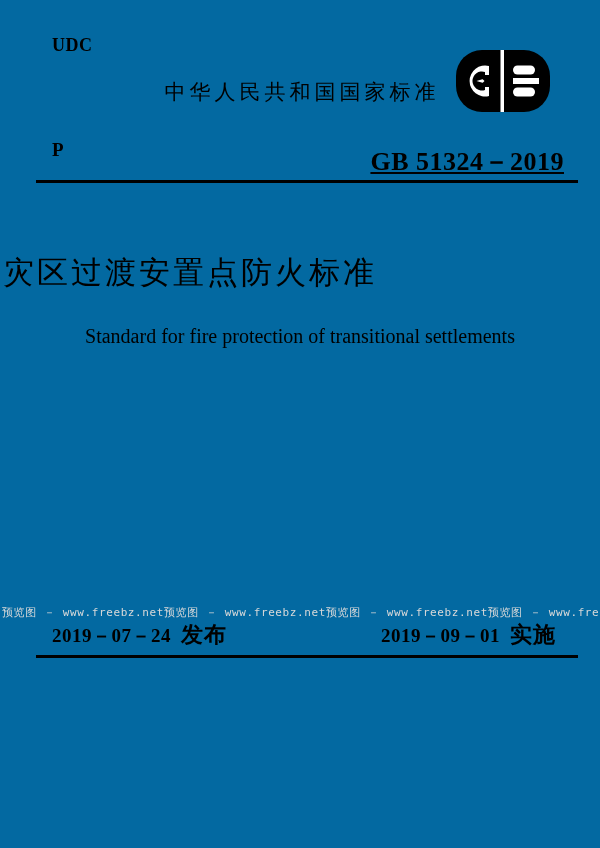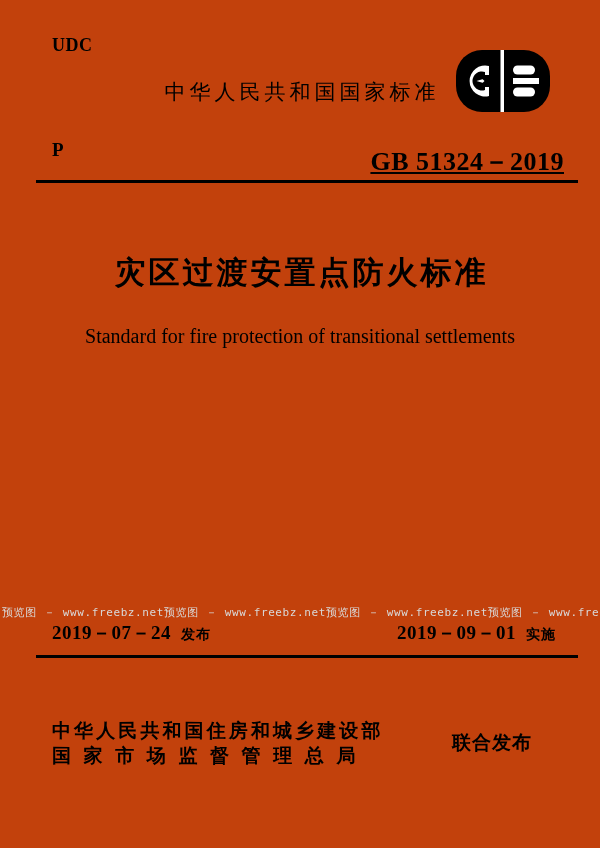--- a/index.html
+++ b/index.html
@@ -12,21 +12,21 @@
     height: 848px;
     position: relative;
     overflow: hidden;
     font-family: "Liberation Serif", "DejaVu Serif", serif;
     color: #000000;
   }
 
   .page {
     position: absolute;
     inset: 0;
-    background: #c2410c;
+    background: #0369a1;
     padding-left: 40px;
   }
 
   
   .udc {
     position: absolute;
     left: 52px;
     top: 35px;
     font-family: "Liberation Serif", serif;
     font-weight: bold;
@@ -85,26 +85,24 @@
   }
   .rule-top { top: 180px; }
   .rule-bottom { top: 655px; }
 
   
   .title-cn {
     position: absolute;
     left: 0;
     right: 0;
     top: 252px;
-    text-align: center;
     font-family: "Liberation Serif", "DejaVu Serif", serif;
     font-size: 31px;
     letter-spacing: 3px;
     padding-left: 3px;
-    font-weight: bold;
   }
 
   .title-en {
     position: absolute;
     left: 0;
     right: 0;
     top: 312px;
     text-align: center;
     font-family: "Liberation Serif", serif;
     font-size: 20px;
@@ -145,21 +143,21 @@
     font-weight: bold;
   }
   .date-item {
     font-family: "Liberation Serif", serif;
     font-size: 19px;
     letter-spacing: 0.5px;
     white-space: nowrap;
   }
   .date-item .cn {
     font-family: "Liberation Sans", sans-serif;
-    font-size: 14px;
+    font-size: 22px;
     margin-left: 10px;
     letter-spacing: 1px;
   }
 
   
   .publisher {
     position: absolute;
     left: 52px;
     top: 718px;
     width: 500px;
@@ -255,21 +253,14 @@
     <div class="date-item">
       <span>2019－07－24</span><span class="cn">发布</span>
     </div>
     <div class="date-item">
       <span>2019－09－01</span><span class="cn">实施</span>
     </div>
   </div>
 
   <div class="rule rule-bottom"></div>
 
-  <div class="publisher">
-    <div class="pub-names">
-      <div class="pub-line-1">中华人民共和国住房和城乡建设部</div>
-      <div class="pub-line-2">国家市场监督管理总局</div>
-    </div>
-    <div class="pub-joint">联合发布</div>
-  </div>
 
 </div>
 
 </body></html>

